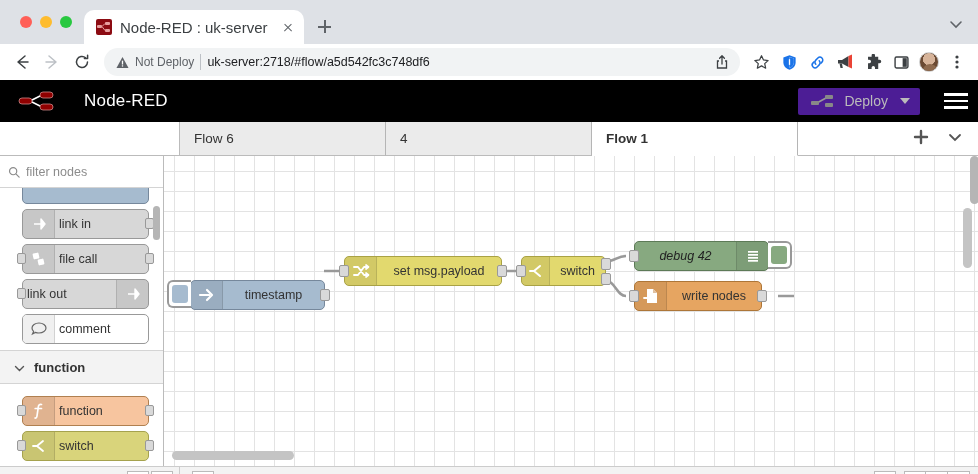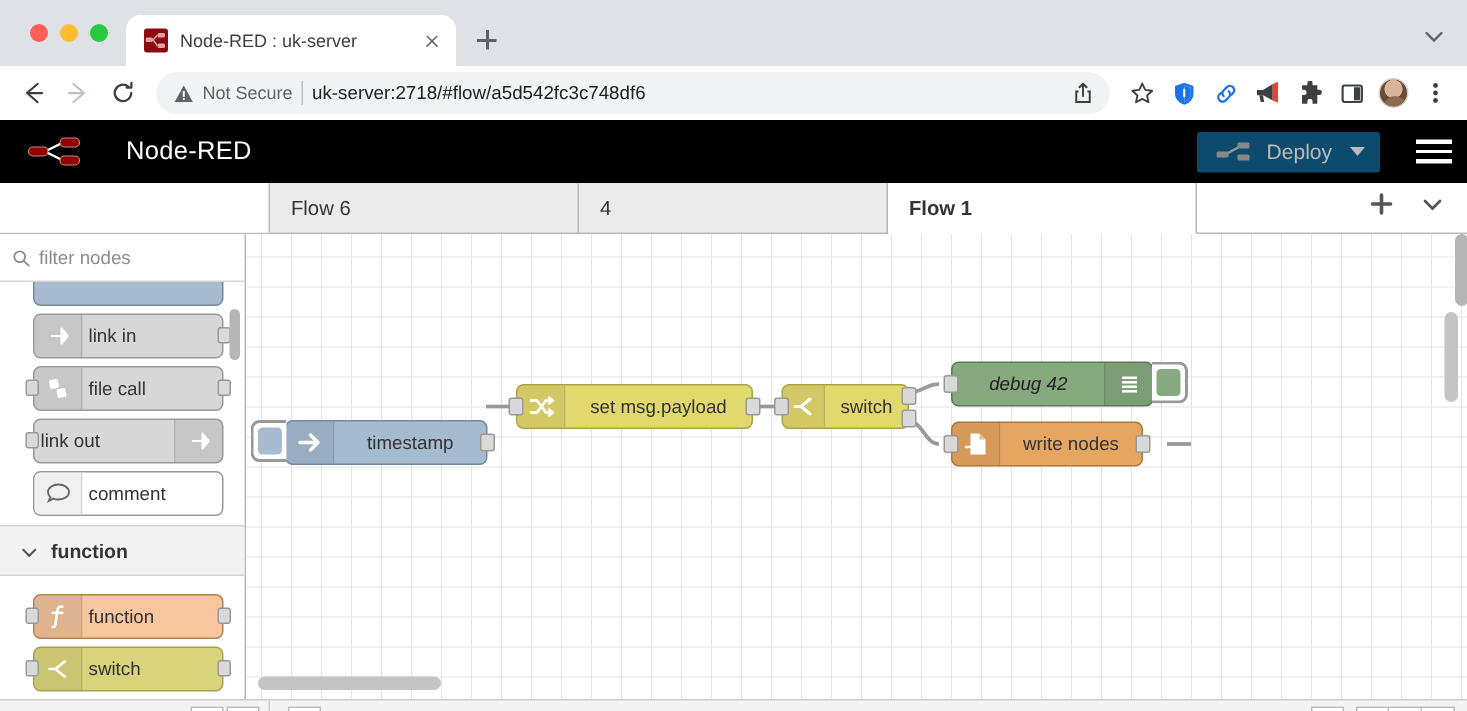--- a/index.html
+++ b/index.html
@@ -24,21 +24,21 @@
     height:34px; width:220px; background:#fff;
     border-radius:10px 10px 0 0;
     display:flex; align-items:center; gap:8px;
     padding:0 8px 0 12px; margin-left:12px;
     position:relative;
   }
   .tab-favicon { width:16px; height:16px; flex:0 0 16px; border-radius:2px;
      background:#8c0b12; position:relative; overflow:hidden; }
   .tab-favicon svg { position:absolute; top:1px; left:1px; }
   .tab-title {
-    font-size:12px; color:#3c4043; flex:1;
+    font-size:15px; color:#3c4043; flex:1;
     white-space:nowrap; overflow:hidden; text-overflow:ellipsis;
   }
   .tab-close { width:16px; height:16px; flex:0 0 16px; position:relative; }
   .tab-close::before, .tab-close::after {
     content:""; position:absolute; left:3px; top:7.5px;
     width:10px; height:1.4px; background:#5f6368;
   }
   .tab-close::before { transform:rotate(45deg); }
   .tab-close::after  { transform:rotate(-45deg); }
   .newtab { width:28px; height:28px; margin:0 0 3px 6px; position:relative; }
@@ -72,21 +72,21 @@
 
   
   .nr-header {
     height:42px; background:#000; display:flex; align-items:center;
     padding:0 0 0 18px; gap:24px; position:relative;
   }
   .nr-logo { width:42px; height:22px; flex:0 0 42px; }
   .nr-title { color:#fff; font-size:17px; letter-spacing:.2px; }
   .nr-right { margin-left:auto; display:flex; align-items:center; height:100%; }
   .deploy-btn {
-    background:#0c4a6e; height:27px; display:flex; align-items:center;
+    background:#4c1d95; height:27px; display:flex; align-items:center;
     gap:8px; padding:0 10px 0 12px; border-radius:2px; margin-right:14px;text-align:center;
   }
   .deploy-icon { width:26px; height:16px; flex:0 0 26px; }
   .deploy-label { color:#bbb; font-size:14px; }
   .deploy-caret { width:0;height:0;border-left:5px solid transparent;border-right:5px solid transparent;
      border-top:6px solid #bbb; margin-left:4px;}
   .hamburger { width:44px; height:100%; display:flex; flex-direction:column;
      justify-content:center; align-items:center; gap:4px; }
   .hamburger i { display:block; width:24px; height:2.6px; background:#fff; }
 
@@ -254,21 +254,21 @@
           <path d="M14.6 2.2 V5.4 H11.4" stroke="#3c4043" stroke-width="1.5" fill="none" stroke-linecap="round" stroke-linejoin="round"></path>
         </svg>
     </div>
 
     <div class="omnibox">
       <svg width="13" height="13" viewBox="0 0 14 14">
           <path d="M7 1 L13.5 13 H0.5 Z" fill="#5f6368"></path>
           <rect x="6.3" y="5" width="1.4" height="4.2" fill="#fff"></rect>
           <rect x="6.3" y="10" width="1.4" height="1.4" fill="#fff"></rect>
         </svg>
-      <span class="notsecure">Not Secure</span>
+      <span class="notsecure">Not Deploy</span>
       <span class="omni-sep"></span>
       <span class="url">uk-server:2718/#flow/a5d542fc3c748df6</span>
       <span class="omni-share">
         <svg width="16" height="16" viewBox="0 0 16 16">
             <path d="M5 7 H3.5 V14 H12.5 V7 H11" stroke="#3c4043" stroke-width="1.3" fill="none"></path>
             <path d="M8 1.8 V10 M8 1.8 L5.6 4.2 M8 1.8 L10.4 4.2" stroke="#3c4043" stroke-width="1.3" fill="none" stroke-linecap="round"></path>
           </svg>
       </span>
     </div>
 

